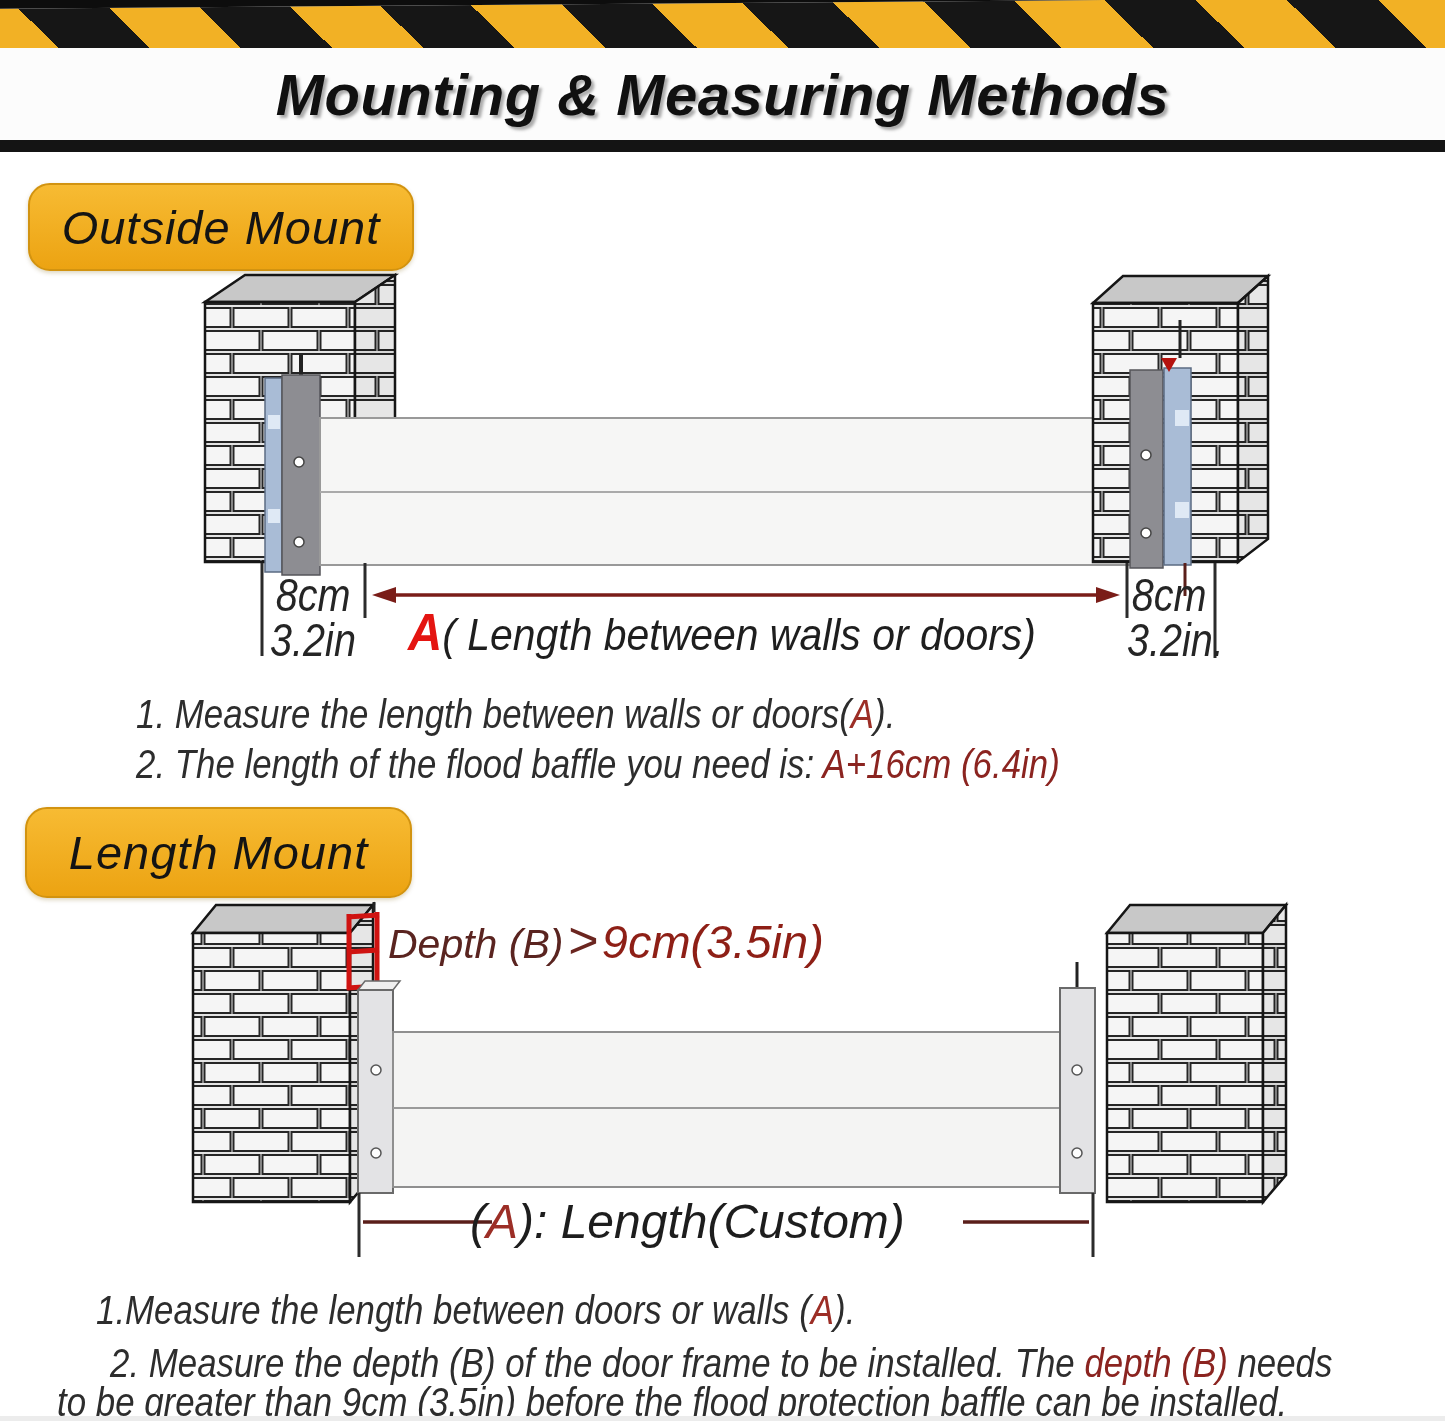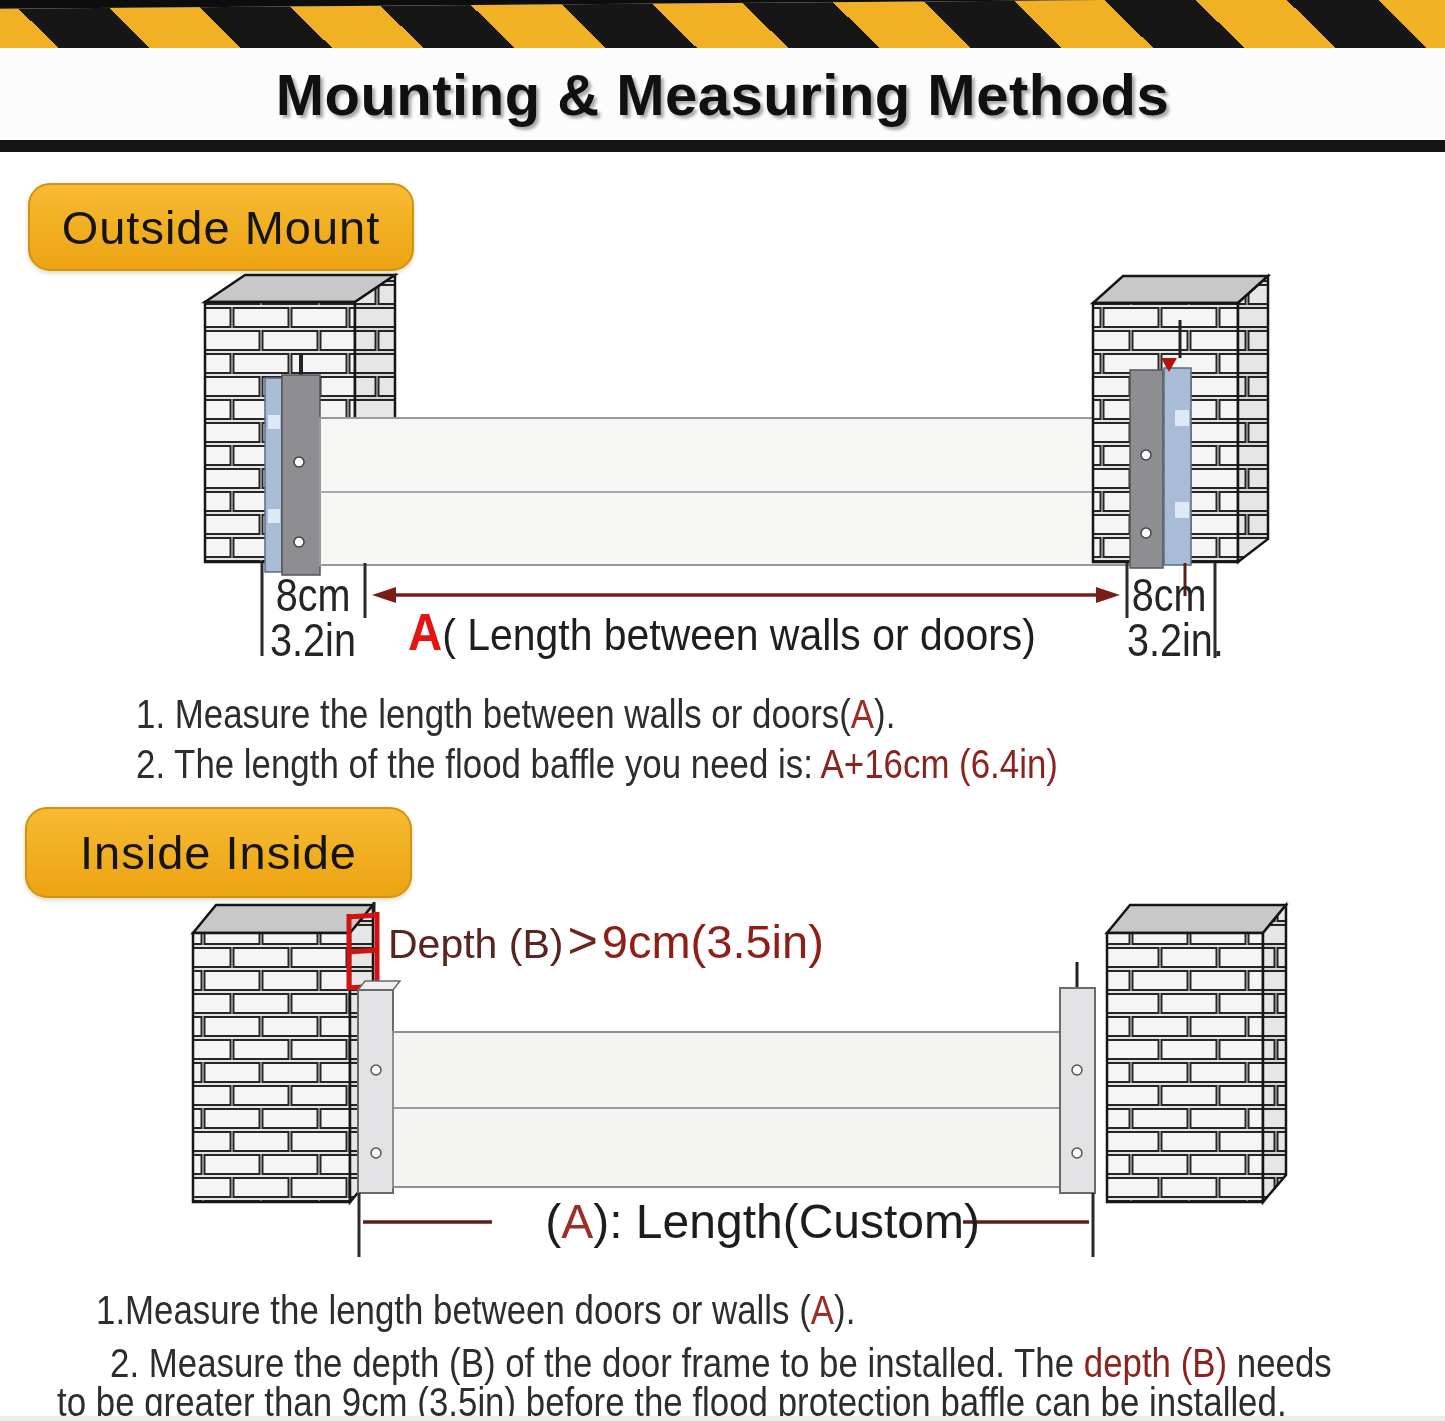--- a/index.html
+++ b/index.html
@@ -1,17 +1,17 @@
 <!DOCTYPE html>
 <html><head>
 <meta charset="utf-8">
 <style>
   html,body{margin:0;padding:0;background:#ffffff;}
   body{font-family:"Liberation Sans","DejaVu Sans",sans-serif;}
-  #stage{position:relative;width:1445px;height:1421px;background:#ffffff;overflow:hidden;}
+  #stage{position:relative;width:1445px;height:1421px;background:#ffffff;overflow:hidden;font-style:italic;}
 
   
   .hazard-ribbon{position:absolute;left:-14px;right:-14px;top:-6px;height:58px;
     border-top:9px solid #0d0d0d;
     background:repeating-linear-gradient(45deg,#f2b125 0 64px,#161616 64px 128px);
     transform:rotate(-0.45deg);}
   .title-band{position:absolute;left:0;right:0;top:48px;height:92px;background:#fcfcfc;
     display:flex;align-items:center;justify-content:center;}
   .title-band .title{font-size:58px;font-weight:bold;color:#101010;letter-spacing:0.5px;
     text-shadow:3px 3px 3px rgba(70,70,70,.45), -1px -1px 0 #ffffff;white-space:nowrap;}
@@ -45,42 +45,42 @@
   #dim-a-line .a-text{font-size:44px;color:#1e1e1e;}
   .stepline{font-size:41px;color:#2d2d2d;}
   #out-step1{left:136px;top:691px;}
   #out-step2{left:136px;top:741px;}
   .red-val{color:#8b2420;}
   .red-a{color:#9c2e26;}
   #depth-line{left:388px;top:910px;display:flex;align-items:baseline;}
   #depth-line .d-label{font-size:41px;color:#5a2420;}
   #depth-line .d-gt{font-size:52px;color:#6b2620;margin:0 4px;}
   #depth-line .d-val{font-size:47px;color:#8e1f16;text-align:center;}
-  #dim-a-custom{left:470px;top:1194px;width:510px;text-align:right;font-size:48px;color:#1d1d1d;}
+  #dim-a-custom{left:470px;top:1194px;width:510px;text-align:left;font-size:48px;color:#1d1d1d;}
   #in-step1{left:96px;top:1287px;}
   #in-step2a{left:110px;top:1340px;}
   #in-step2b{left:57px;top:1379px;}
   .bottom-edge{position:absolute;left:0;right:0;bottom:0;height:5px;background:#ececec;}
 </style>
 </head>
 <body>
 
 <div id="stage">
 
   <div class="hazard-ribbon"></div>
   <div class="title-band">
     <div class="title">Mounting &amp; Measuring Methods</div>
   </div>
   <div class="header-bar"></div>
 
   <div class="badge" id="badge-outside">
     <span>Outside Mount</span>
   </div>
   <div class="badge" id="badge-inside">
-    <span>Inside Inside</span>
+    <span>Length Mount</span>
   </div>
 
   <svg class="diagram" id="diagram-outside" width="1445" height="420" viewBox="0 0 1445 420">
     <defs>
       <pattern id="bkA" width="58" height="46" patternUnits="userSpaceOnUse">
         <rect width="58" height="46" fill="#e4e4e4"></rect>
         <rect x="1.5" y="2" width="55" height="19" fill="#f5f5f5" stroke="#262626" stroke-width="2"></rect>
         <rect x="-27.5" y="25" width="55" height="19" fill="#f5f5f5" stroke="#262626" stroke-width="2"></rect>
         <rect x="30.5" y="25" width="55" height="19" fill="#f5f5f5" stroke="#262626" stroke-width="2"></rect>
       </pattern>

